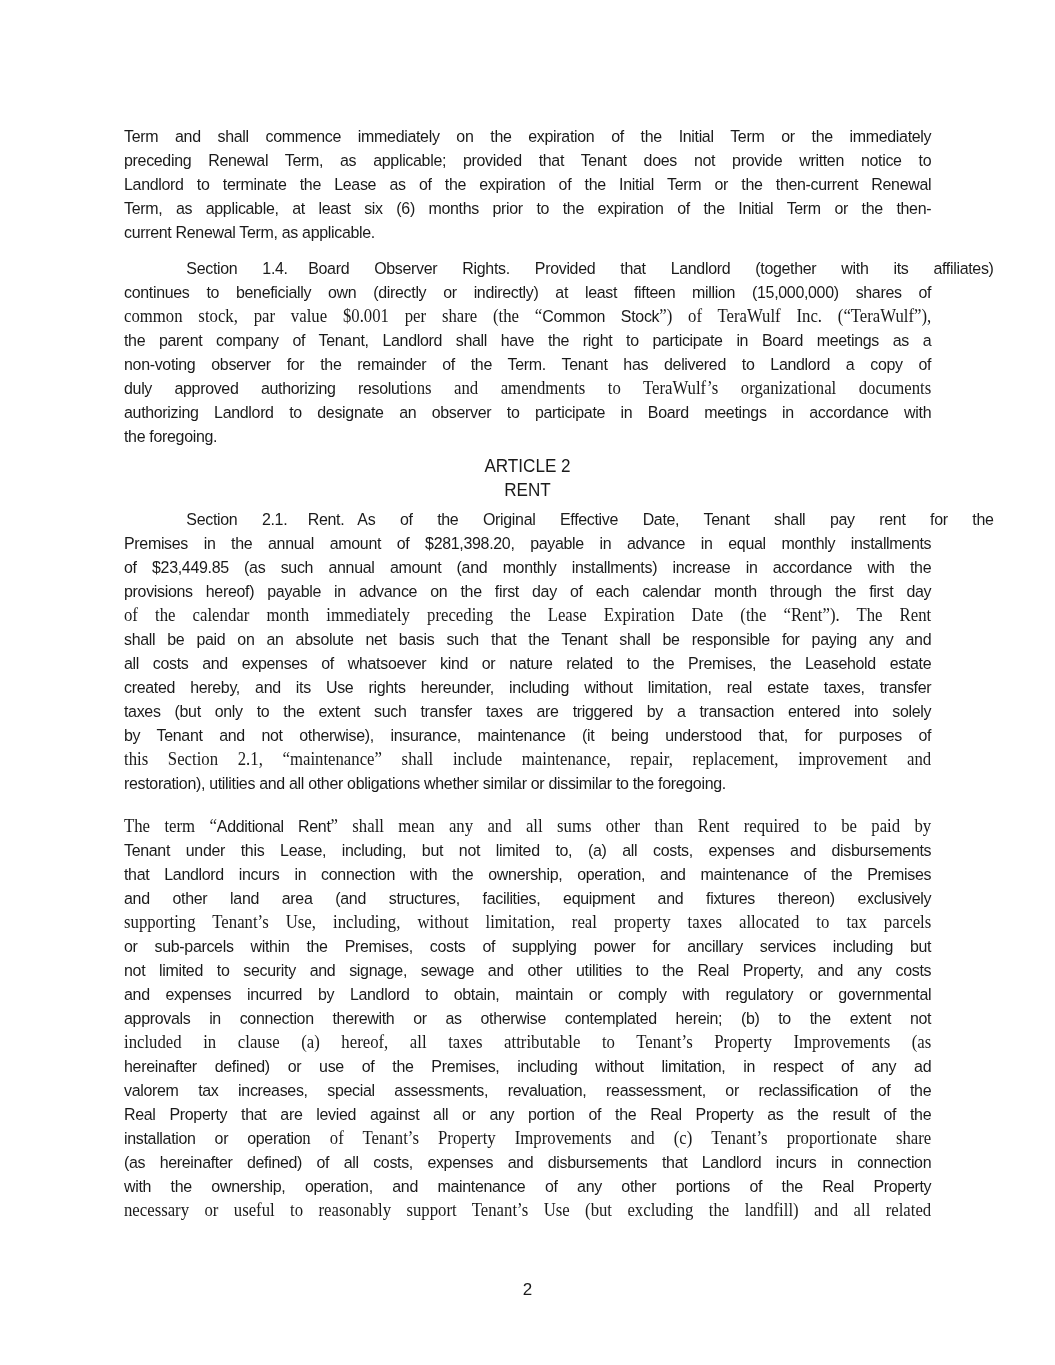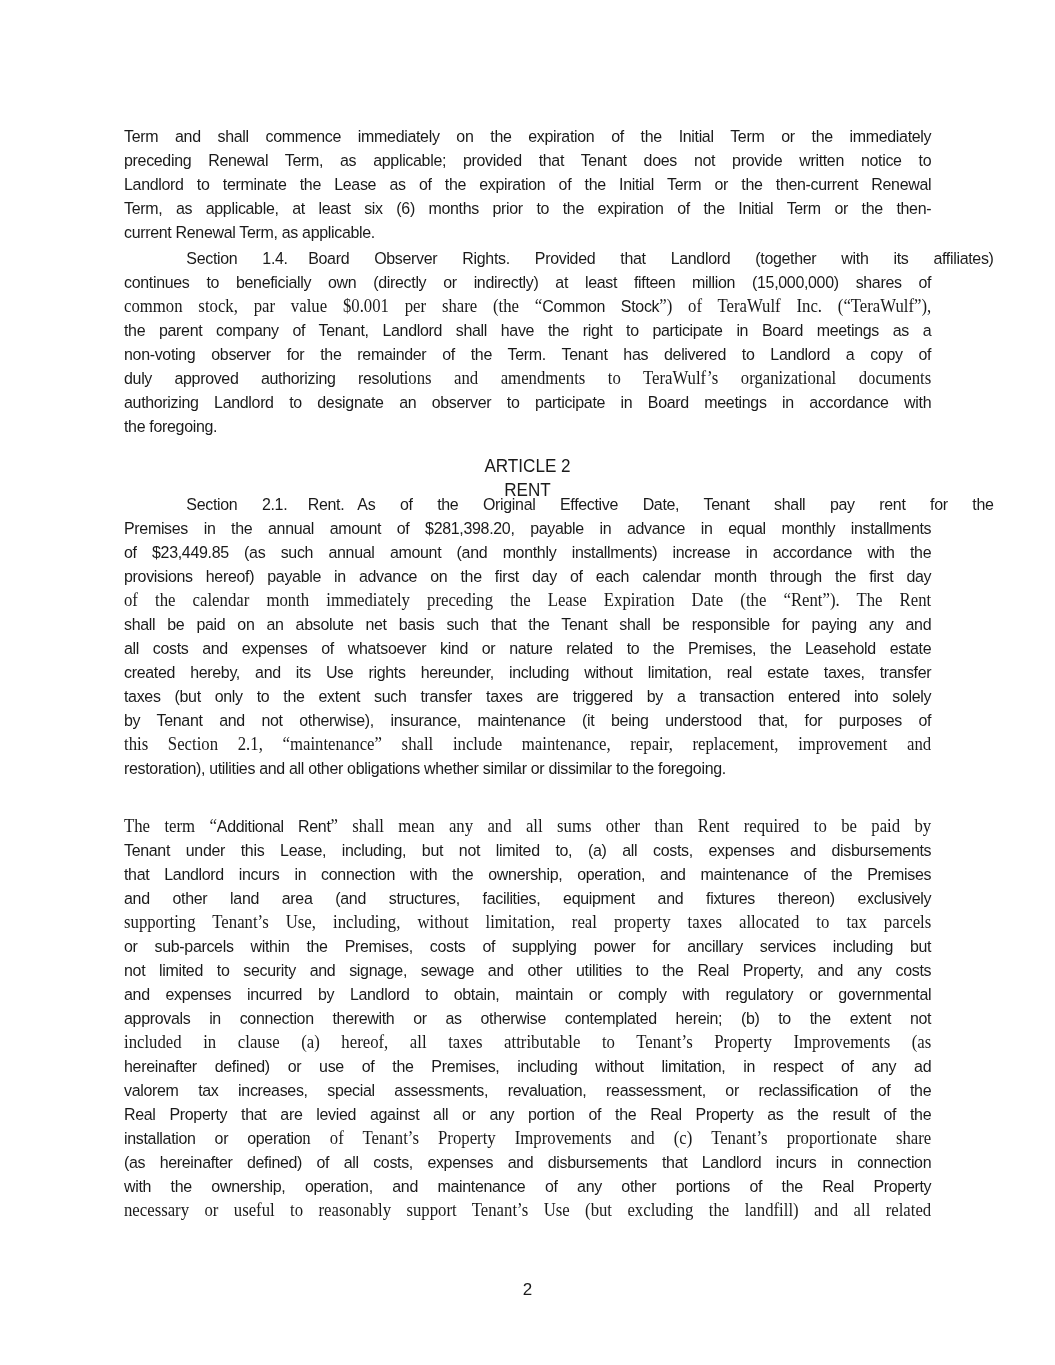--- a/index.html
+++ b/index.html
@@ -40,35 +40,35 @@
 <div class="page">
 
   <div class="body-text" style="top:124px;">
     <span class="line">Term and shall commence immediately on the expiration of the Initial Term or the immediately</span>
     <span class="line">preceding Renewal Term, as applicable; provided that Tenant does not provide written notice to</span>
     <span class="line">Landlord to terminate the Lease as of the expiration of the Initial Term or the then-current Renewal</span>
     <span class="line">Term, as applicable, at least six (6) months prior to the expiration of the Initial Term or the then-</span>
     <span class="line last">current Renewal Term, as applicable.</span>
   </div>
 
-  <div class="body-text" style="top:246px;">
+  <div class="body-text" style="top:256px;">
     <span class="line indent"><span>Section 1.4.</span><span class="gap"></span><span>Board Observer Rights.</span> <span>Provided that Landlord (together with its affiliates)</span></span>
     <span class="line">continues to beneficially own (directly or indirectly) at least fifteen million (15,000,000) shares of</span>
     <span class="line"><span class="serif">common stock, par value $0.001 per share (the “</span><span>Common Stock</span><span class="serif">”) of TeraWulf Inc. (“TeraWulf”),</span></span>
     <span class="line">the parent company of Tenant, Landlord shall have the right to participate in Board meetings as a</span>
     <span class="line">non-voting observer for the remainder of the Term. Tenant has delivered to Landlord a copy of</span>
     <span class="line"><span>duly approved authorizing resolut</span><span class="serif">ions and amendments to TeraWulf’s organizational documents</span></span>
     <span class="line">authorizing Landlord to designate an observer to participate in Board meetings in accordance with</span>
     <span class="line last">the foregoing.</span>
   </div>
 
   <div class="heading" style="top:454px;">ARTICLE 2</div>
   <div class="heading" style="top:478px;">RENT</div>
 
-  <div class="body-text" style="top:492px;">
+  <div class="body-text" style="top:507px;">
     <span class="line indent"><span>Section 2.1.</span><span class="gap"></span><span>Rent.</span><span class="gap" style="width:14px"></span><span>As of the Original Effective Date, Tenant shall pay rent for the</span></span>
     <span class="line">Premises in the annual amount of $281,398.20, payable in advance in equal monthly installments</span>
     <span class="line">of $23,449.85 (as such annual amount (and monthly installments) increase in accordance with the</span>
     <span class="line">provisions hereof) payable in advance on the first day of each calendar month through the first day</span>
     <span class="line serif">of the calendar month immediately preceding the Lease Expiration Date (the “Rent”). The Rent</span>
     <span class="line">shall be paid on an absolute net basis such that the Tenant shall be responsible for paying any and</span>
     <span class="line">all costs and expenses of whatsoever kind or nature related to the Premises, the Leasehold estate</span>
     <span class="line">created hereby, and its Use rights hereunder, including without limitation, real estate taxes, transfer</span>
     <span class="line">taxes (but only to the extent such transfer taxes are triggered by a transaction entered into solely</span>
     <span class="line">by Tenant and not otherwise), insurance, maintenance (it being understood that, for purposes of</span>

